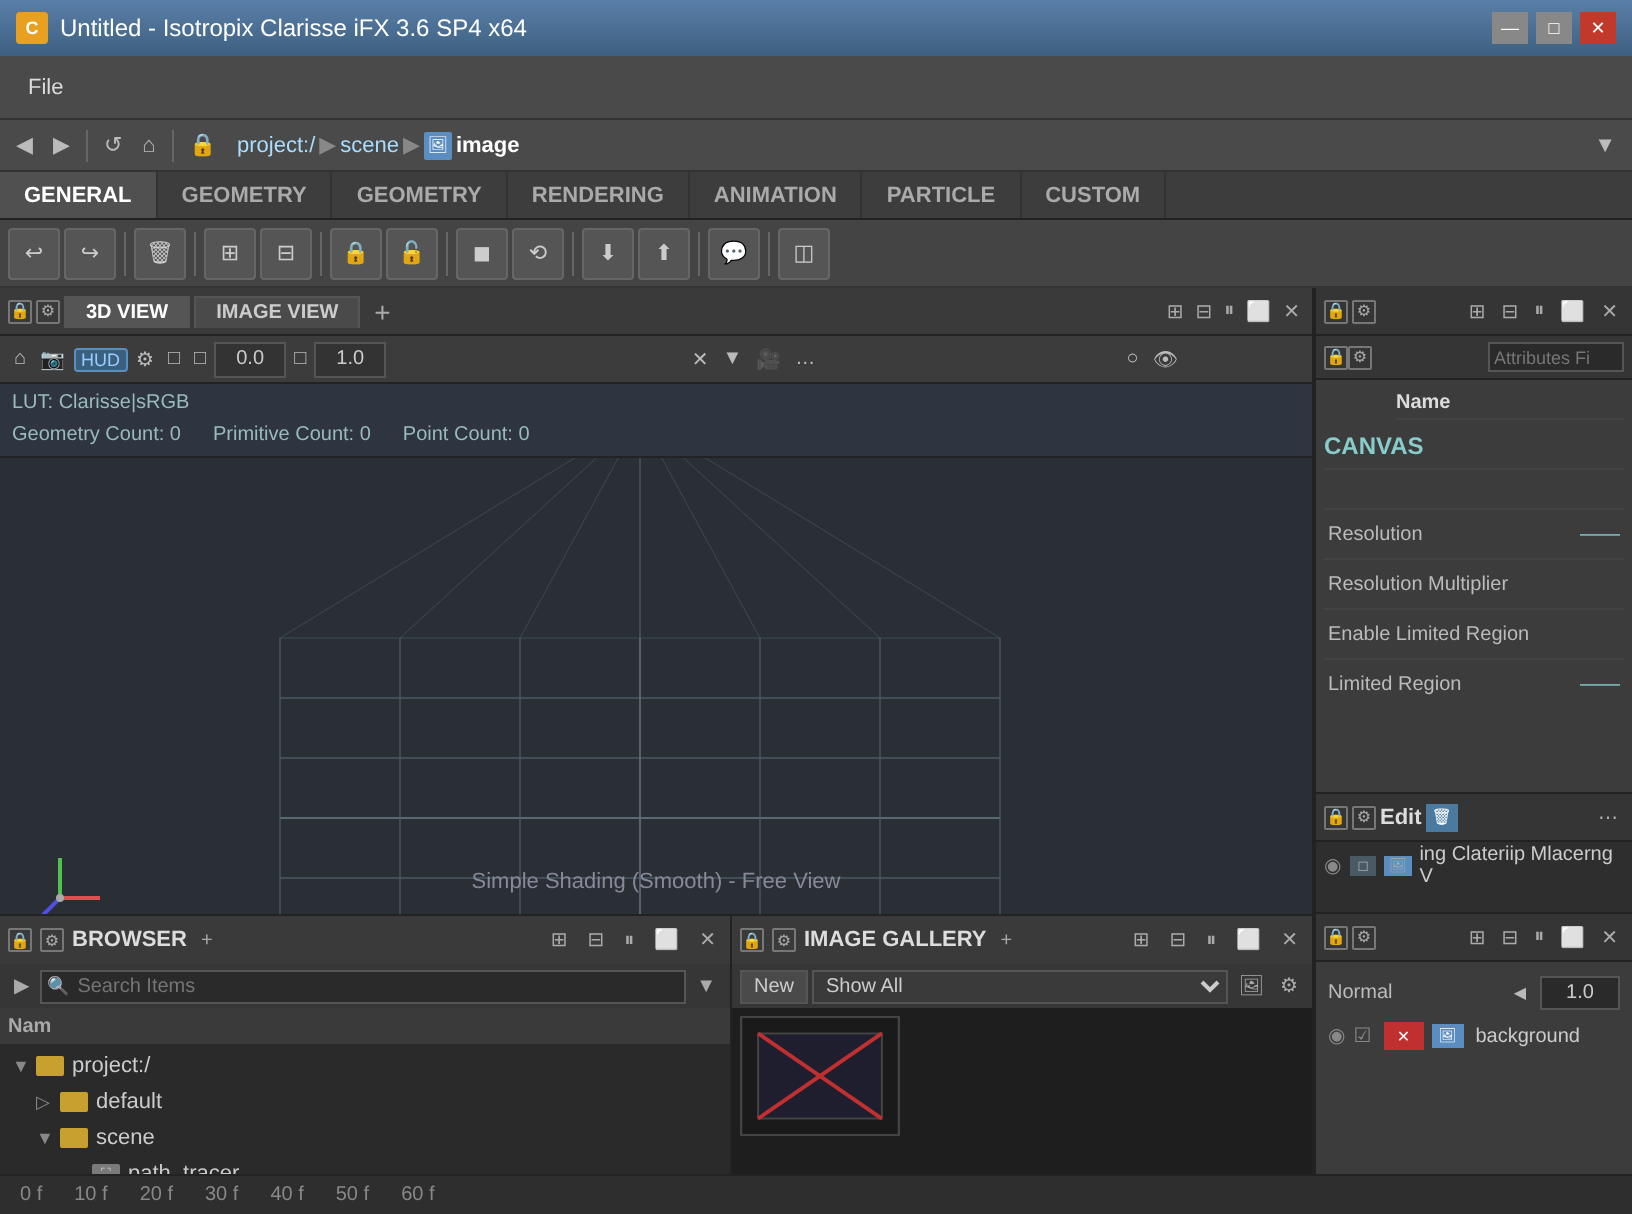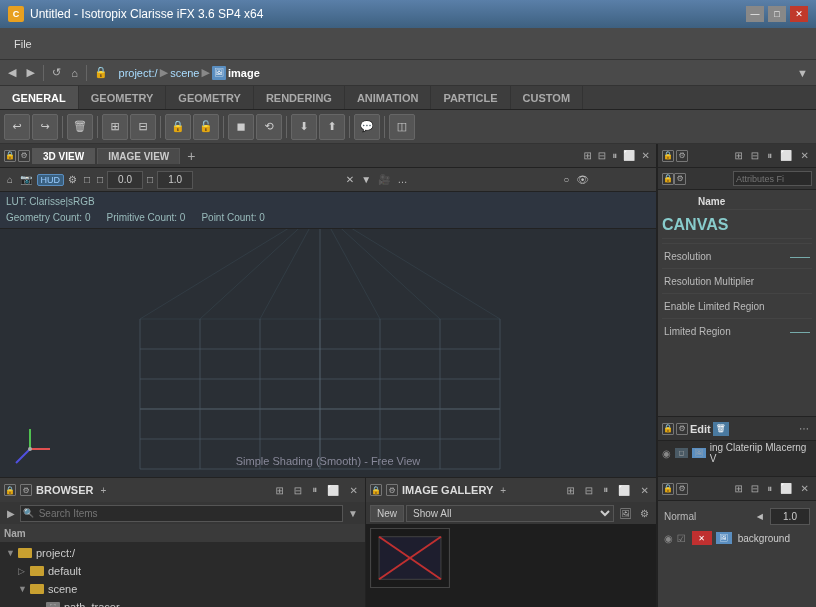--- a/index.html
+++ b/index.html
@@ -397,26 +397,26 @@
       color: #bbb;
       border-bottom: 1px solid #222;
     }
     #properties-section {
       flex: 1;
       padding: 4px;
       overflow: auto;
     }
     .prop-subsection {
       color: #8cc;
-      font-size: 16px;
+      font-size: 12px;
       font-weight: bold;
       padding: 2px 0 4px 0;
       text-transform: uppercase;
       border-bottom: 1px solid #444;
-      margin-bottom: 4px;
+      margin-bottom: 19px;
     }
     .prop-row {
       display: flex;
       align-items: center;
       height: 20px;
       padding: 0 2px;
     }
     .prop-label {
       flex: 1;
       color: #bbb;
@@ -919,21 +919,21 @@
           <button class="panel-icon-btn">⊟</button>
           <button class="panel-icon-btn">⏸</button>
           <button class="panel-icon-btn">⬜</button>
           <button class="panel-icon-btn">✕</button>
         </div>
 
         <div style="background:#353535; height:22px; display:flex; align-items:center; padding:0 4px; border-bottom:1px solid #222;">
           <div class="lock-icon">🔒</div>
           <div class="lock-icon">⚙</div>
           <div class="spacer"></div>
-          <input type="text" style="background: rgb(42, 42, 42); border: 1px solid rgb(85, 85, 85); color: rgb(204, 204, 204); height: 15px; width: 79px; font-size: 9px; padding: 0px 2px;" placeholder="Attributes Fi">
+          <input type="text" style="background: rgb(42, 42, 42); border: 1px solid rgb(85, 85, 85); color: rgb(204, 204, 204); height: 15px; width: 68px; font-size: 9px; padding: 0px 2px;" placeholder="Attributes Fi">
         </div>
         <div id="properties-section">
           <div class="prop-name-header">Name</div>
           <div class="prop-subsection">CANVAS</div>
           <div class="prop-divider"></div>
           <div class="prop-row">
             <span class="prop-label">Resolution</span>
             <span class="prop-value">——</span>
           </div>
           <div class="prop-divider"></div>
@@ -996,14 +996,23 @@
             </div>
             <span class="layer-label-icon">🖼</span>
             <span class="layer-name">background</span>
           </div>
         </div>
       </div>
 
     </div>
   </div>
 
+  <div id="status-bar">
+    <span class="status-item">0 f</span>
+    <span class="status-item">10 f</span>
+    <span class="status-item">20 f</span>
+    <span class="status-item">30 f</span>
+    <span class="status-item">40 f</span>
+    <span class="status-item">50 f</span>
+    <span class="status-item">60 f</span>
+  </div>
 
 </div>
 
 </body></html>

